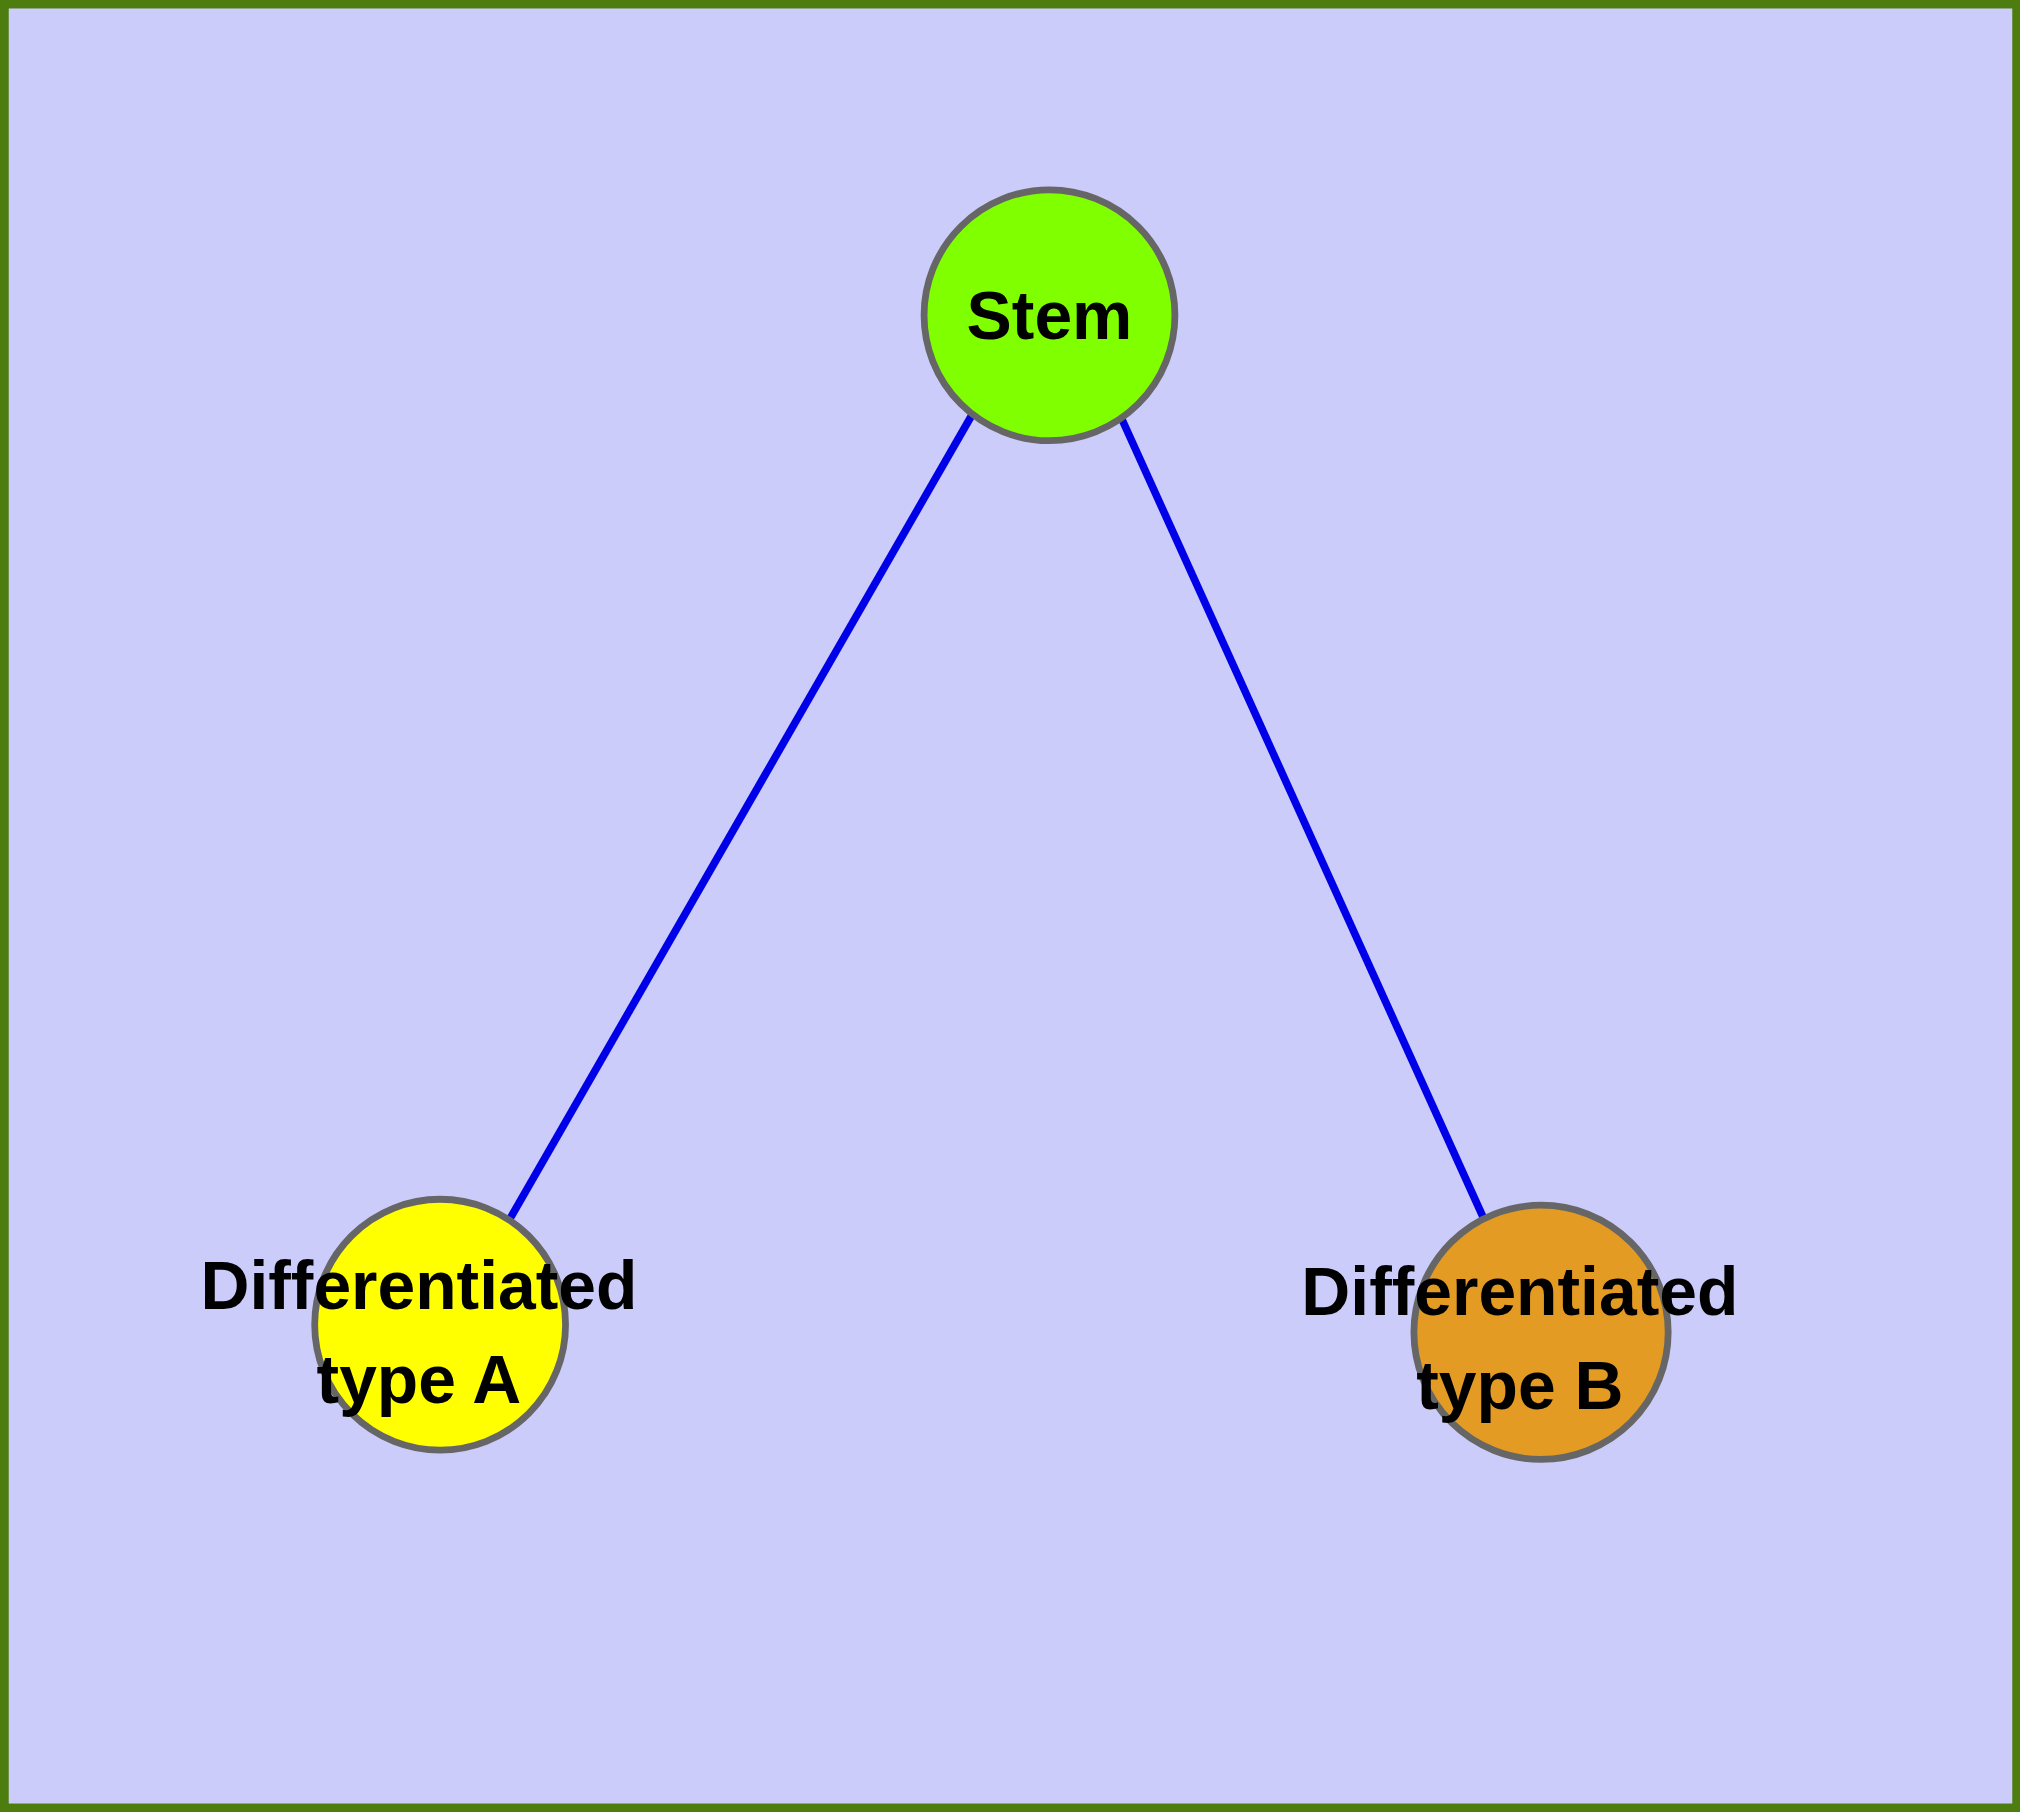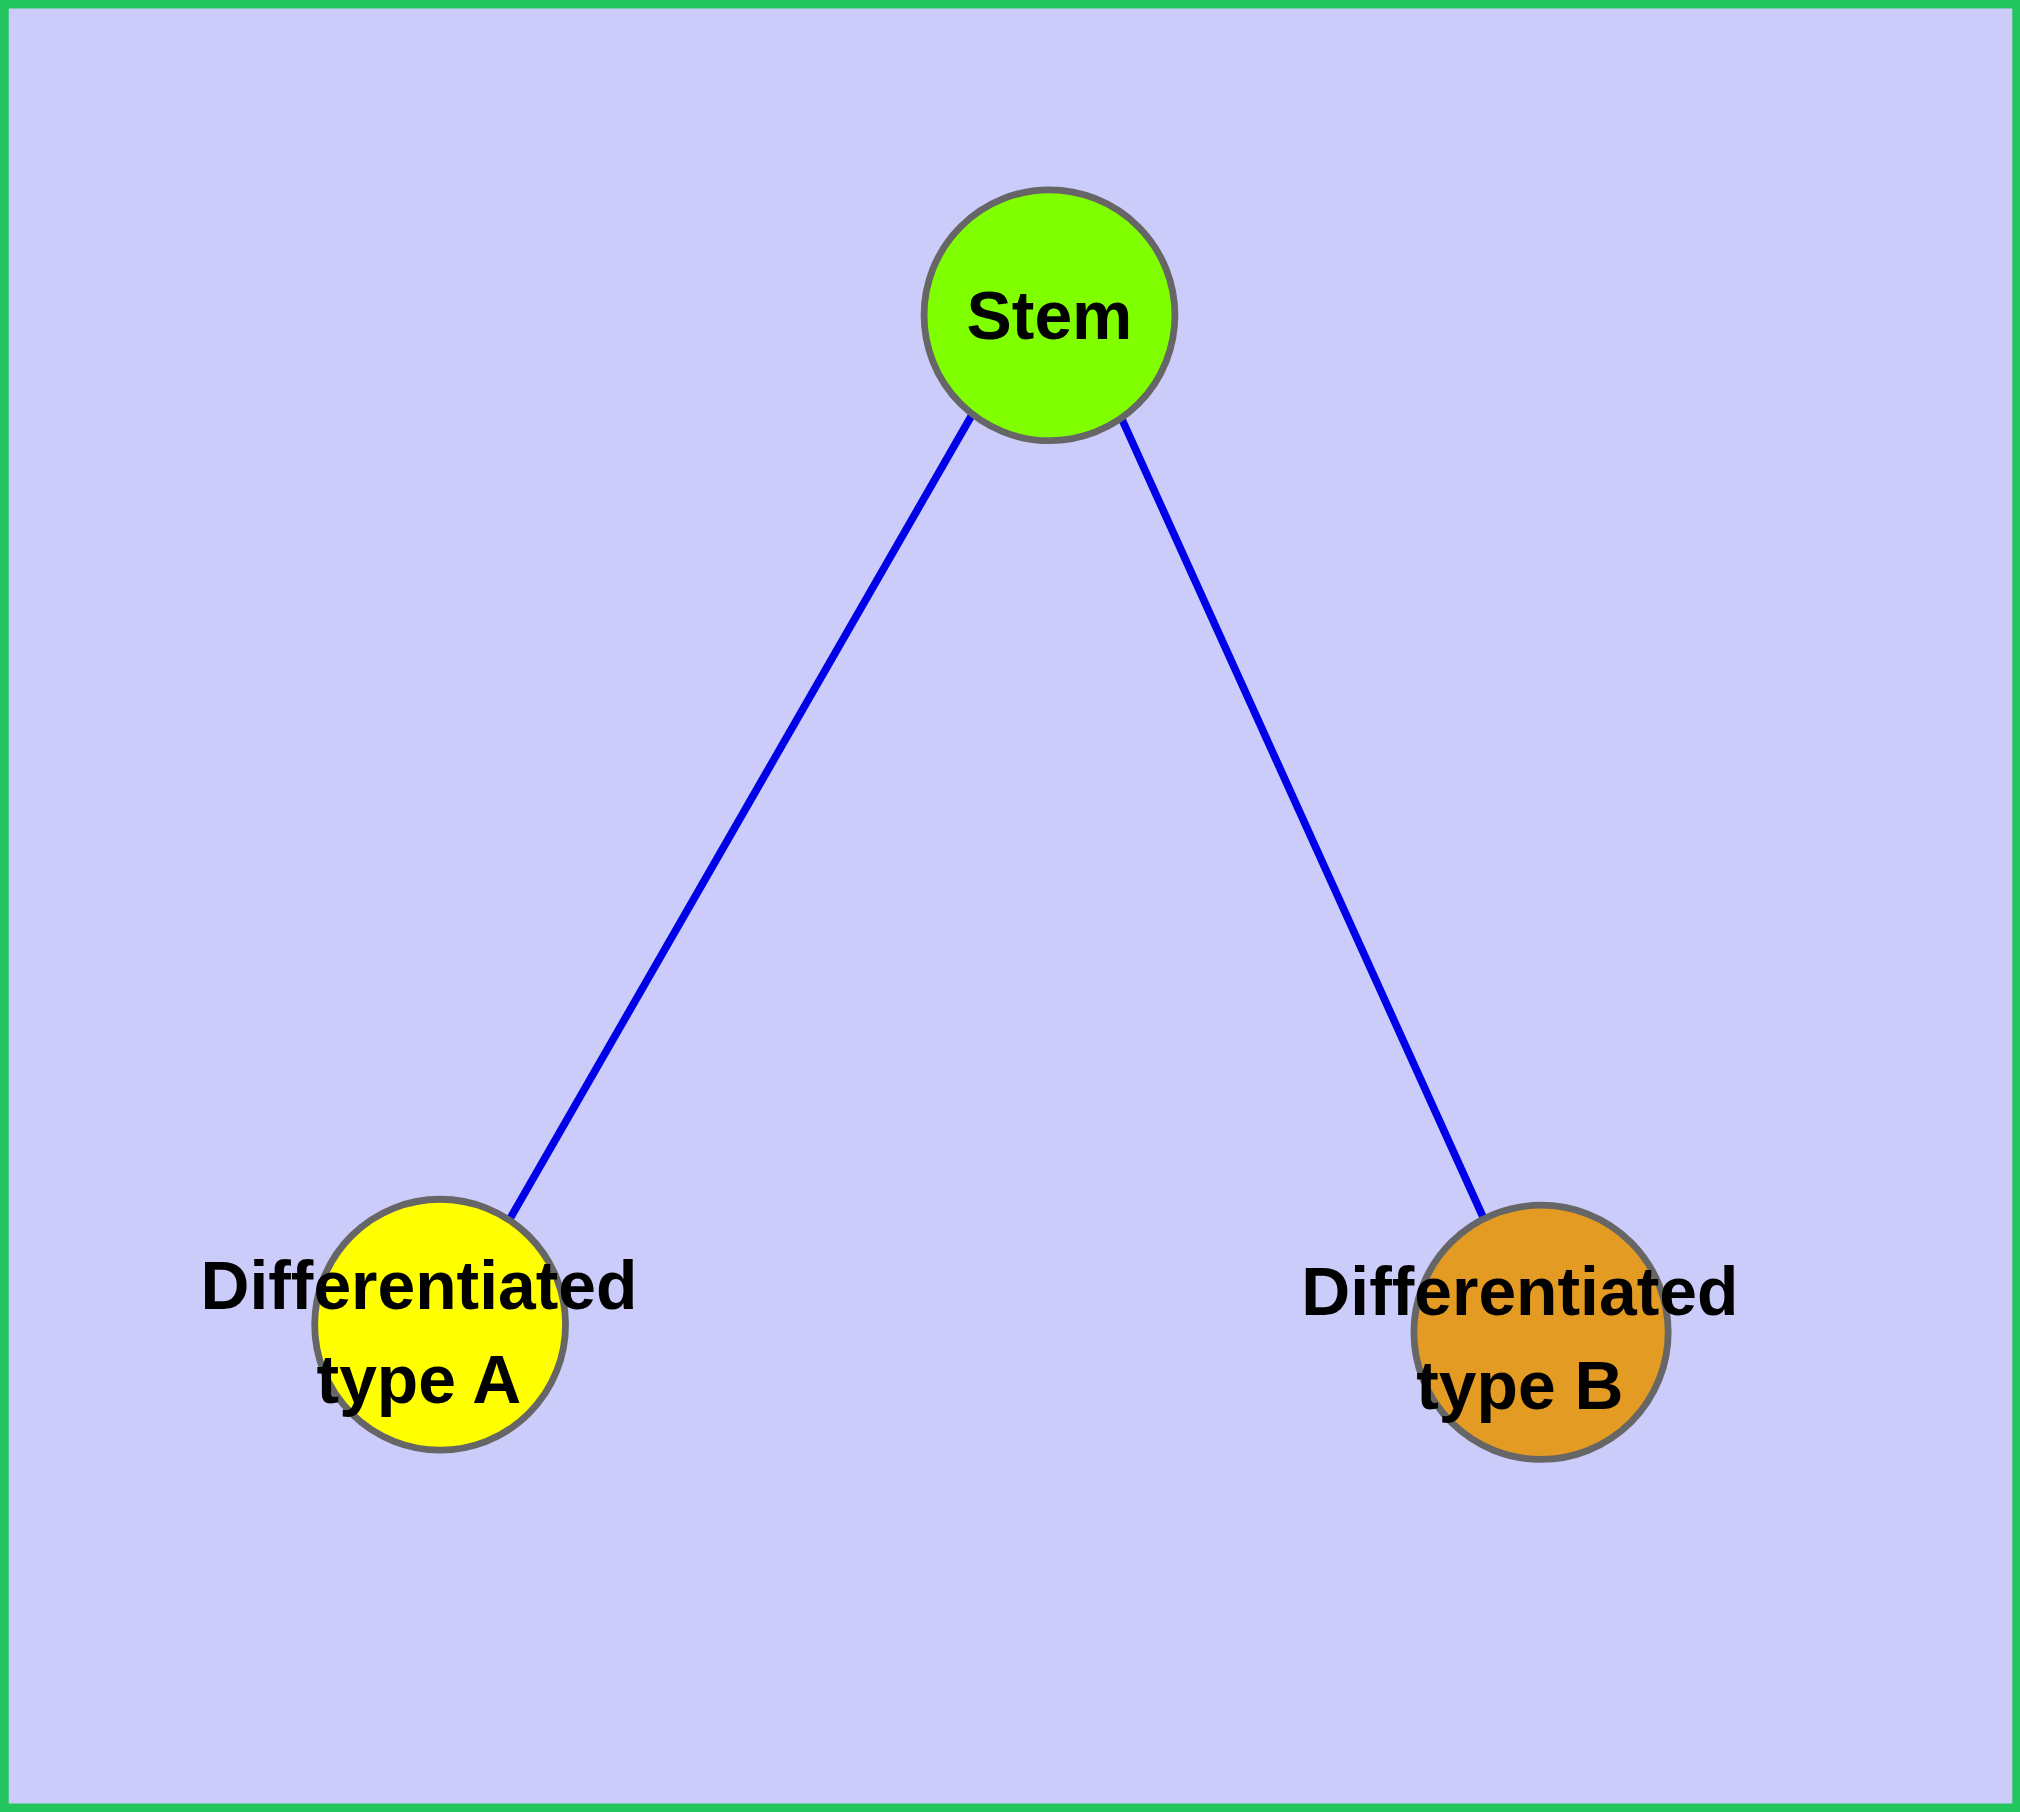--- a/index.html
+++ b/index.html
@@ -42,21 +42,21 @@
     font-size: 80px;
   }
 
   .node-label-leaf {
     font-size: 80px;
   }
 </style>
 </head>
 <body style="background: rgb(255, 255, 255);">
 
-<div id="diagram-canvas" style="background: #22c55e;">
+<div id="diagram-canvas" style="background: #4d7c0f;">
   <svg id="graph-svg" viewBox="0 0 2384 2138" xmlns="http://www.w3.org/2000/svg">
 
     <rect id="plot-background" x="10" y="10" width="2364" height="2118" fill="#ccccfa"></rect>
 
     <g id="edge-layer">
       <line id="edge-stem-to-diff-a" class="graph-edge" x1="1148" y1="487" x2="602" y2="1437" stroke="#0000e8" stroke-width="9" stroke-linecap="butt"></line>
       <line id="edge-stem-to-diff-b" class="graph-edge" x1="1320" y1="487" x2="1750" y2="1437" stroke="#0000e8" stroke-width="9" stroke-linecap="butt"></line>
     </g>
 
     <g id="node-layer">

